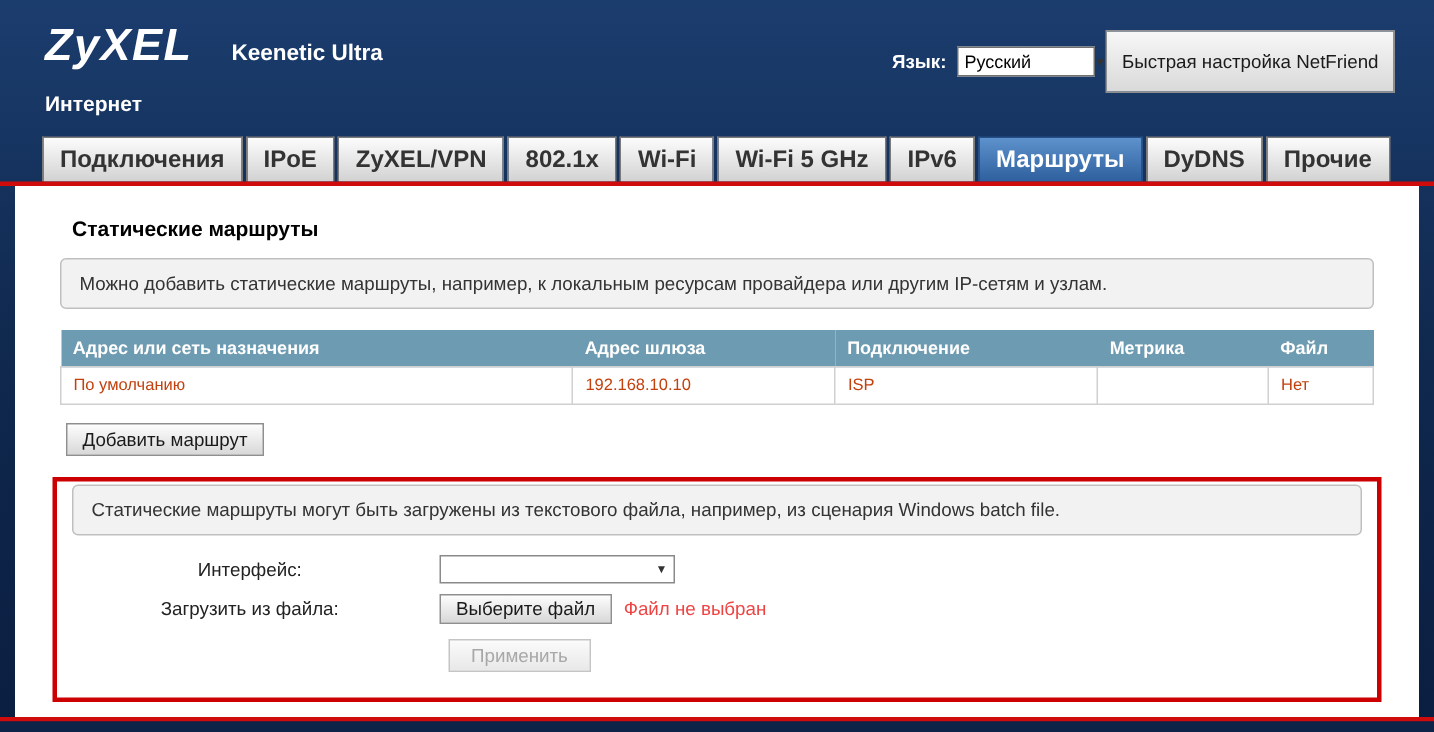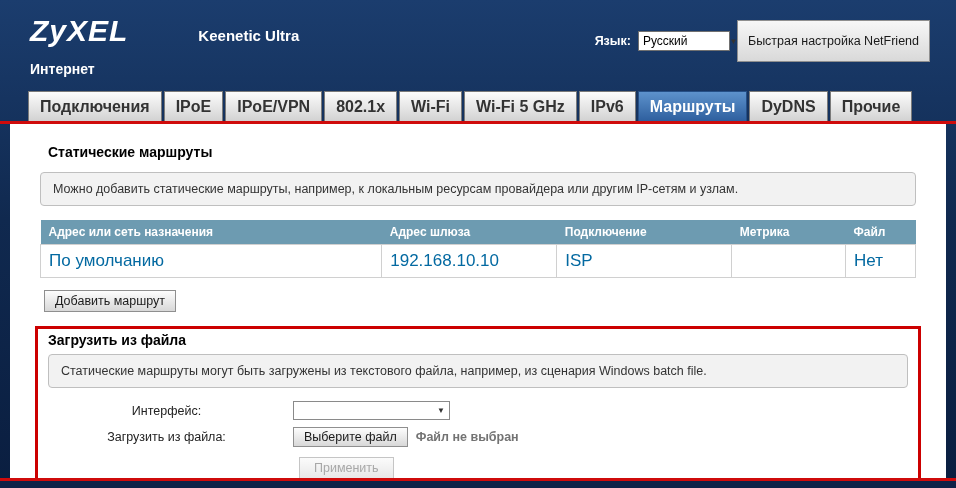--- a/index.html
+++ b/index.html
@@ -10,21 +10,21 @@
     width: 956px; height: 488px;
     display: flex; flex-direction: column;
     background: linear-gradient(180deg, #1b3d6e 0%, #10294f 45%, #0a1e40 100%);
   }
 
   
   .header {
     display: flex; justify-content: space-between; align-items: flex-start;
     padding: 14px 26px 0 30px; height: 52px;
   }
-  .brand { display: flex; align-items: baseline; gap: 44px; }
+  .brand { display: flex; align-items: baseline; }
   .logo {
     color: #fff; font-size: 30px; font-weight: bold; font-style: italic;
     letter-spacing: 1px;
   }
   .model { color: #fff; font-size: 15px; font-weight: bold; margin-left: 26px; }
   .header-right { display: flex; align-items: center; gap: 7px; margin-top: 6px; }
   .lang-label { color: #fff; font-size: 12.5px; font-weight: bold; }
   .select {
     background: #fff; border: 1px solid #707070; height: 20px;
     display: inline-flex; align-items: center; justify-content: space-between;
@@ -76,21 +76,21 @@
     padding: 9px 12px; font-size: 12.5px; color: #333; margin-bottom: 14px;
   }
 
   table.routes { width: 100%; border-collapse: collapse; margin-bottom: 12px; }
   table.routes th {
     background: #6d9bb1; color: #fff; font-size: 12px; font-weight: bold;
     text-align: left; padding: 5px 8px;
   }
   table.routes td {
     border: 1px solid #d0d0d0; background: #fff;
-    font-size: 17px; color: #0369a1; padding: 6px 8px;
+    font-size: 11px; color: #c2410c; padding: 6px 8px;
   }
 
   .btn {
     font-family: "Liberation Sans", sans-serif;
     background: linear-gradient(#fdfdfd, #d8d8d8);
     border: 1px solid #8f8f8f; font-size: 12.5px; color: #1a1a1a;
     padding: 3px 10px; cursor: pointer;
   }
   .add-route { margin: 0 0 10px 4px; }
 
@@ -99,21 +99,21 @@
     border: 3px solid #cc0000; margin: 4px -5px 0;
     padding: 2px 8px 10px;
   }
   .redbox .section-heading { margin: 1px 0 6px 2px; }
   .redbox .infobox { margin: 0 2px 13px; }
 
   .form-row { display: flex; align-items: center; margin-bottom: 7px; font-size: 12.5px; color: #222; }
   .form-label { width: 247px; text-align: center; padding-right: 6px; }
   .iface-select { width: 157px; height: 19px; border-color: #8a8a8a; }
   .file-btn { padding: 2px 10px; }
-  .file-status { margin-left: 8px; color: #737373; font-weight: bold; }
+  .file-status { margin-left: 8px; color: #ef4444; }
   .apply-row { margin-top: 10px; }
   .apply-spacer { width: 253px; }
   .apply-btn {
     font-family: "Liberation Sans", sans-serif;
     background: linear-gradient(#fbfbfb, #e8e8e8);
     border: 1px solid #c5c5c5; color: #a8a8a8;
     font-size: 12.5px; padding: 3px 14px;
   }
 
   .bottomline { height: 3px; background: #cf0b0b; margin: 0; }
@@ -137,21 +137,21 @@
       </div>
       <button class="nf-btn">Быстрая настройка NetFriend</button>
     </div>
   </div>
 
   <div class="section-title">Интернет</div>
 
   <div class="tabbar">
     <div class="tab">Подключения</div>
     <div class="tab">IPoE</div>
-    <div class="tab">IPoE/VPN</div>
+    <div class="tab">ZyXEL/VPN</div>
     <div class="tab">802.1x</div>
     <div class="tab">Wi-Fi</div>
     <div class="tab">Wi-Fi 5 GHz</div>
     <div class="tab">IPv6</div>
     <div class="tab active">Маршруты</div>
     <div class="tab">DyDNS</div>
     <div class="tab">Прочие</div>
   </div>
   <div class="redline"></div>
 
@@ -186,21 +186,20 @@
           <td></td>
           <td>Нет</td>
         </tr>
       </tbody>
     </table>
 
     <button class="btn add-route">Добавить маршрут</button>
 
     
     <div class="redbox">
-      <div class="section-heading">Загрузить из файла</div>
 
       <div class="infobox">Статические маршруты могут быть загружены из текстового файла, например, из сценария Windows batch file.</div>
 
       <div class="form-row">
         <span class="form-label">Интерфейс:</span>
         <div class="select iface-select">
           <span></span>
           <span class="arrow">▼</span>
         </div>
       </div>

